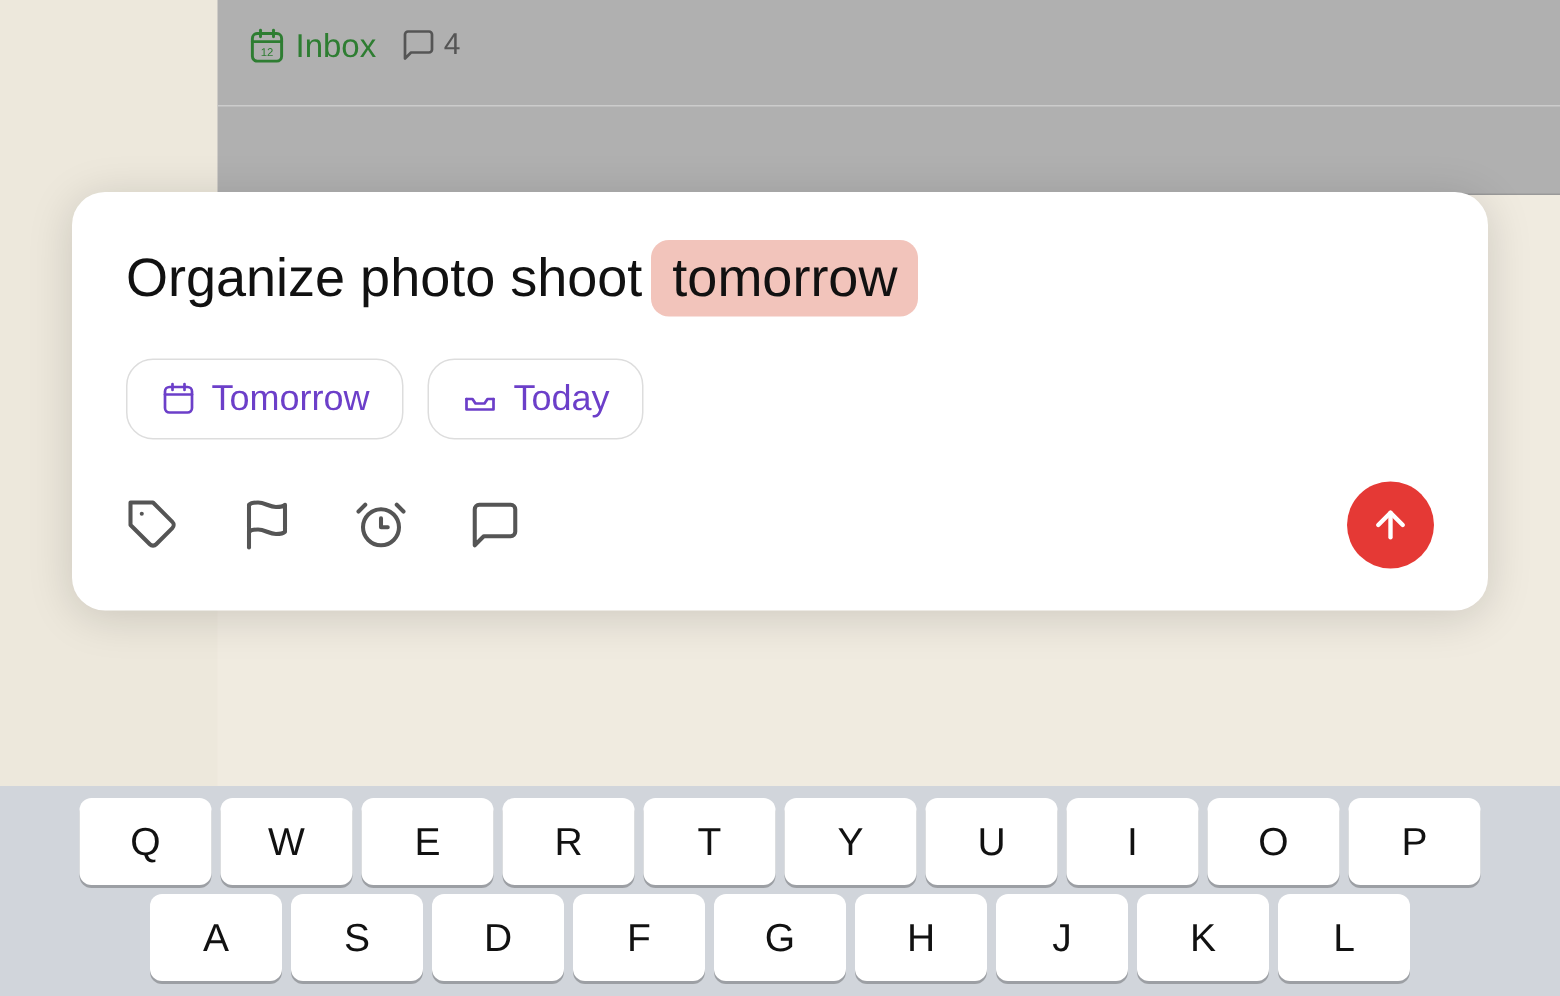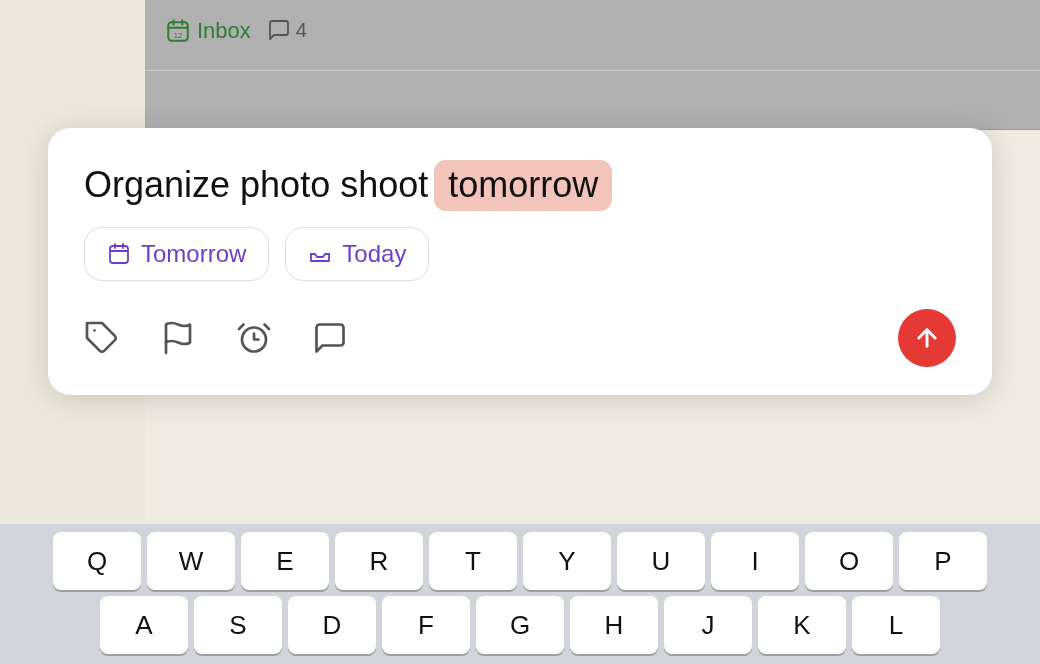--- a/index.html
+++ b/index.html
@@ -79,21 +79,21 @@
       padding: 32px 36px 28px 36px;
       box-shadow: 0 4px 30px rgba(0,0,0,0.15);
     }
 
     
     .task-text {
       font-size: 36px;
       font-weight: 400;
       color: #111;
       line-height: 1.3;
-      margin-bottom: 16px;
+      margin-bottom: 28px;
       display: flex;
       align-items: center;
       flex-wrap: wrap;
       gap: 6px;
     }
 
     .task-highlight {
       background: #f2c4bb;
       border-radius: 12px;
       padding: 2px 14px;

